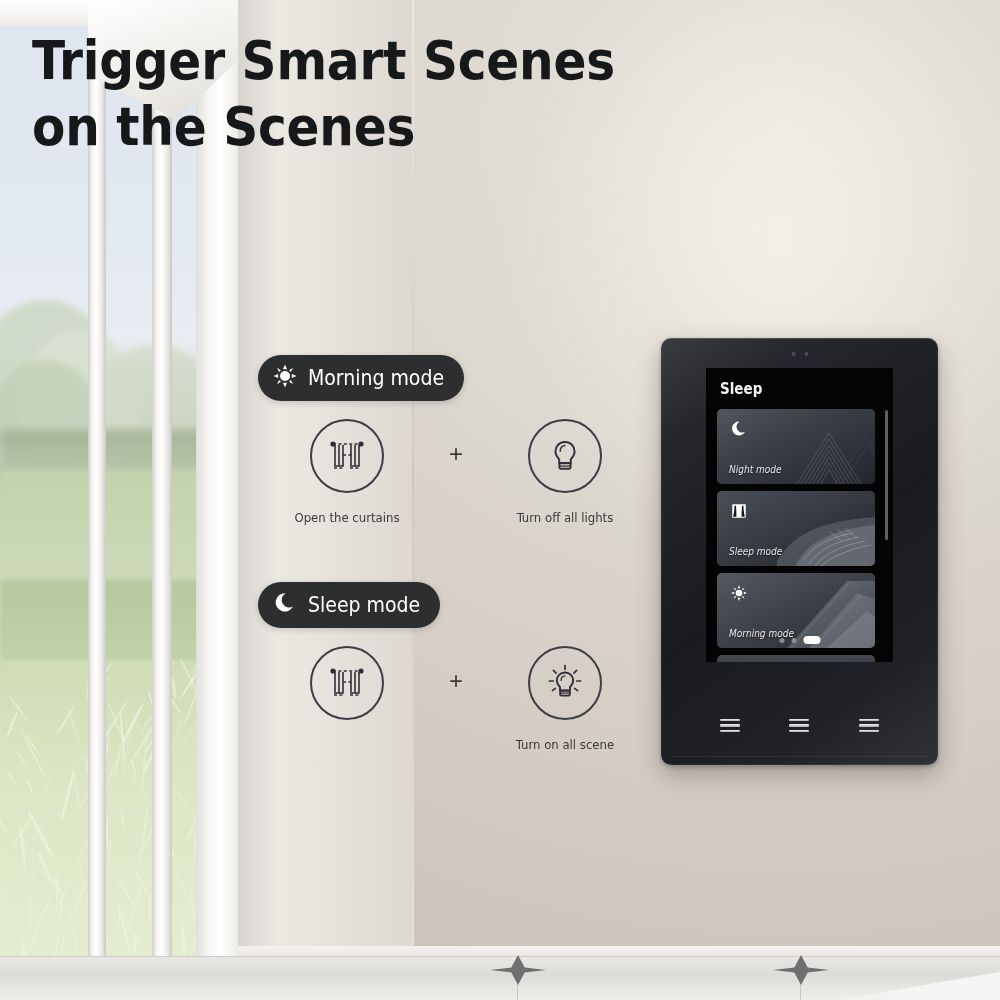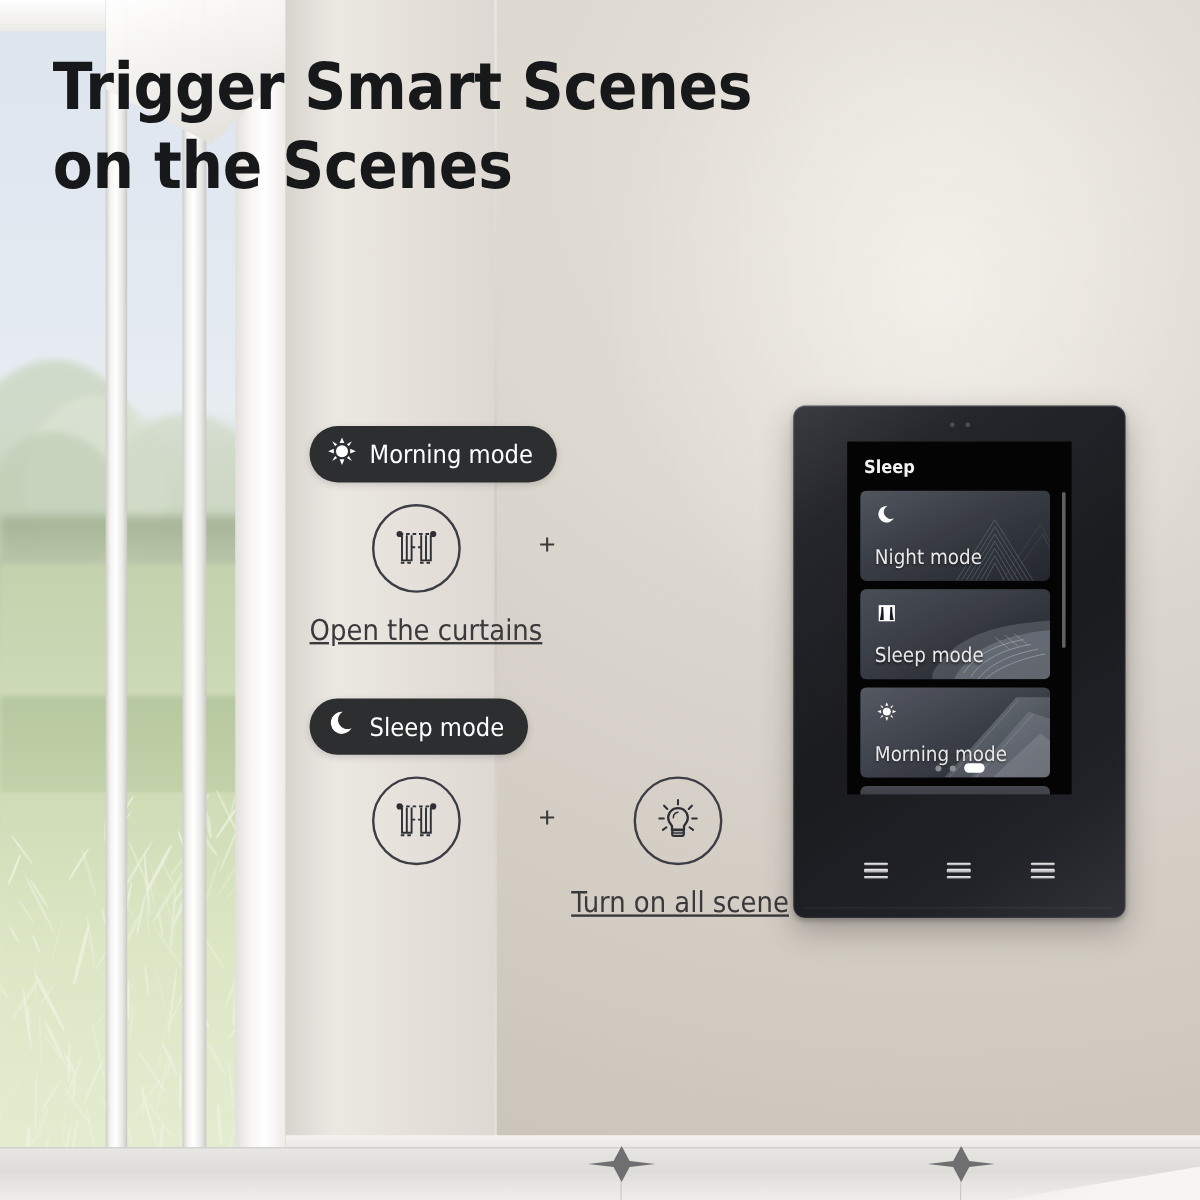--- a/index.html
+++ b/index.html
@@ -132,25 +132,24 @@
     clip-path: polygon(50% 0%, 62% 42%, 100% 50%, 62% 58%, 50% 100%, 38% 58%, 0% 50%, 38% 42%);
   }
   .floor-wedge {
     position:absolute; right:0; top:972px; width:210px; height:28px;
     background:linear-gradient(105deg, rgba(255,255,255,0) 0%, #f6f5f3 60%);
     clip-path: polygon(22% 100%, 100% 0, 100% 100%);
   }
 
   
   .headline {
-    position:absolute; left:44px; top:28px; width:780px;
+    position:absolute; left:32px; top:28px; width:780px;
     font-family:"DejaVu Sans Condensed","Liberation Sans Narrow","Liberation Sans", sans-serif;
     font-size:54px; line-height:66px; font-weight:700; color:#17181a;
     letter-spacing:-0.2px;
-    margin-top:12px;
   }
   .headline .l2 { display:block; }
   .subcopy {
     position:absolute; left:44px; top:163px; width:942px;
     font-family:"DejaVu Sans Condensed","Liberation Sans Narrow","Liberation Sans", sans-serif;
     font-size:25px; line-height:32.5px; color:#2b2c2e; font-weight:400;
   }
 
   
   .group { position:absolute; }
@@ -174,24 +173,23 @@
     display:flex; align-items:flex-start;
   }
   .action { width:178px; text-align:center; }
   .action .circle {
     width:70px; height:70px; border-radius:50%;
     border:2px solid #3c3d45; margin:0 auto;
     display:flex; align-items:center; justify-content:center;
     background:transparent;
   }
   .action .cap {
-    margin-top:17px; font-size:24px; color:#3a3a3c;
+    margin-top:17px; font-size:13px; color:#3a3a3c;
     font-family:"DejaVu Sans Condensed","Liberation Sans Narrow","Liberation Sans", sans-serif;
     white-space:nowrap;
-    text-decoration:underline;
   }
   .plus {
     width:40px; font-size:24px; color:#3a3a3c; text-align:center;
     line-height:70px; font-weight:400;
   }
 
   
   .device {
     position:absolute; left:661px; top:338px; width:277px; height:427px;
     border-radius:10px;
@@ -222,23 +220,24 @@
     position:relative; height:75px; border-radius:5px; overflow:hidden;
     margin-bottom:7px;
     background:linear-gradient(135deg,#4a4e57 0%, #3a3e46 45%, #2b2f36 100%);
   }
   .card-art { position:absolute; inset:0; opacity:.95; }
   .card-icon {
     position:absolute; left:12px; top:10px; width:20px; height:20px;
     display:flex; align-items:center; justify-content:center;
   }
   .card-label {
-    position:absolute; left:12px; bottom:9px; color:#e9e9ea; font-size:17px;
+    position:absolute; left:12px; bottom:9px; color:#e9e9ea; font-size:10px;
     font-family:"DejaVu Sans Condensed","Liberation Sans Narrow","Liberation Sans", sans-serif;
     text-shadow:0 1px 2px rgba(0,0,0,.6);
+    font-style:italic;
   }
   .card-peek {
     height:22px; border-radius:5px 5px 0 0;
     background:linear-gradient(180deg,#45494f,#2d3138);
   }
   .scrollbar {
     position:absolute; right:5px; top:42px; width:3px; height:130px;
     background:#6d7177; border-radius:2px; opacity:.85;
   }
   .dots {
@@ -506,20 +505,33 @@
               <line x1="9" y1="34" x2="19" y2="34" stroke-dasharray="3 2.4"></line>
               <line x1="25" y1="34" x2="35" y2="34" stroke-dasharray="3 2.4"></line>
             </g>
           </svg>
         </div>
         <div class="cap">Open the curtains</div>
       </div>
 
       <div class="plus">+</div>
 
+      <div class="action">
+        <div class="circle">
+          <svg width="44" height="44" viewBox="0 0 44 44">
+            <g fill="none" stroke="#2e2f37" stroke-width="1.9" stroke-linecap="round">
+              <path d="M22 8 C16.4 8 12.4 12.2 12.4 17.4 C12.4 21 14.6 23.4 16.2 25.4 L16.2 29 L27.8 29 L27.8 25.4 C29.4 23.4 31.6 21 31.6 17.4 C31.6 12.2 27.6 8 22 8 Z"></path>
+              <path d="M17.2 17.2 C17.2 14 19.4 11.8 22 11.5" stroke-width="1.4"></path>
+              <rect x="16.4" y="29.4" width="11.2" height="5.4" rx="1.2"></rect>
+              <line x1="16.4" y1="32.1" x2="27.6" y2="32.1" stroke-width="1.3"></line>
+            </g>
+          </svg>
+        </div>
+        <div class="cap">Turn off all lights</div>
+      </div>
     </div>
   </div>
 
   <div class="group g-sleep">
     <div class="pill">
       <span>
         <svg width="24" height="24" viewBox="0 0 24 24" aria-hidden="true">
           <path d="M20 15.6 A9.2 9.2 0 1 1 12.6 2.2 A7.6 7.6 0 0 0 20 15.6 Z" fill="#ffffff"></path>
         </svg>
       </span>

